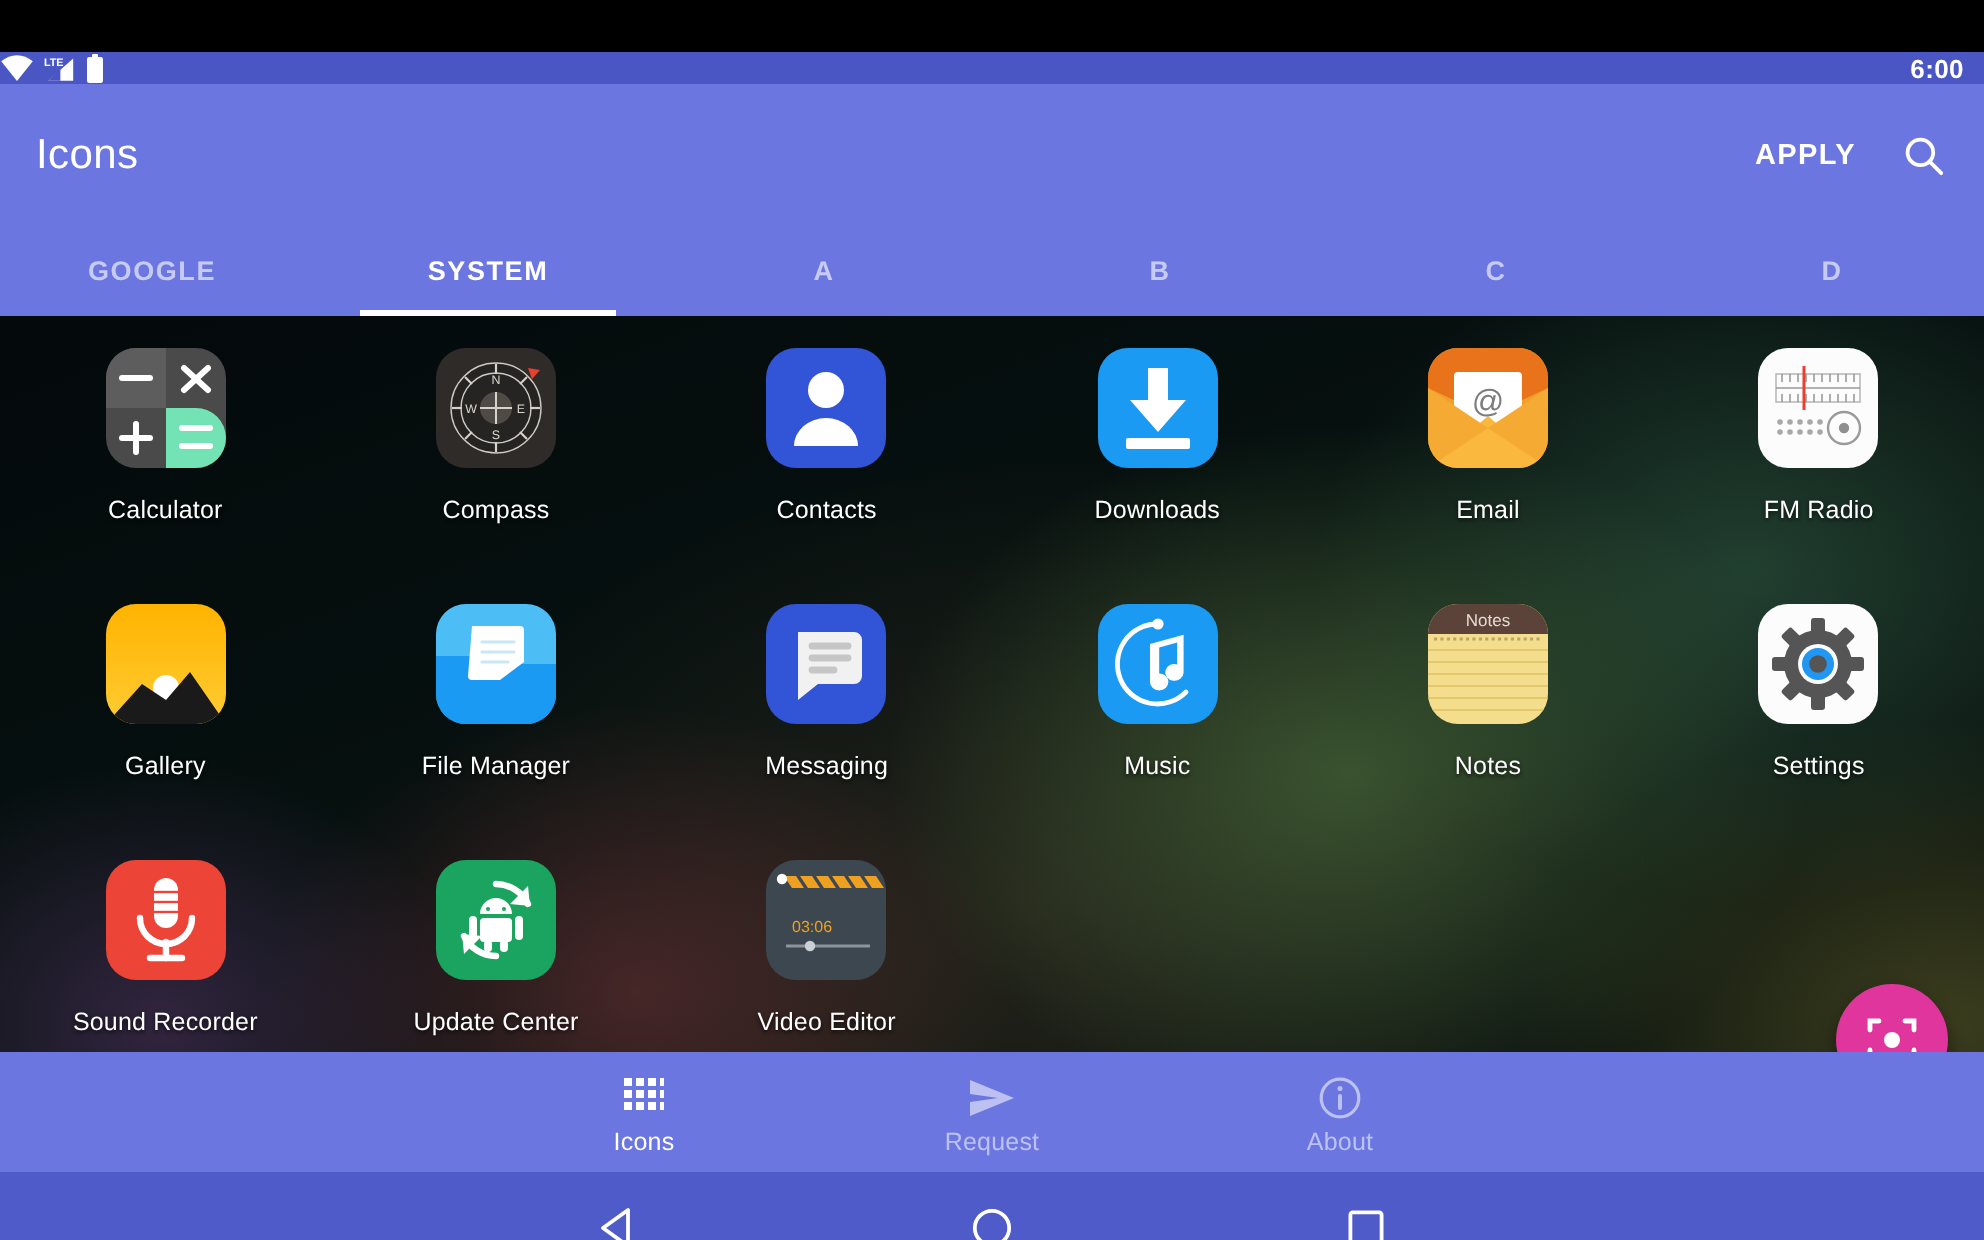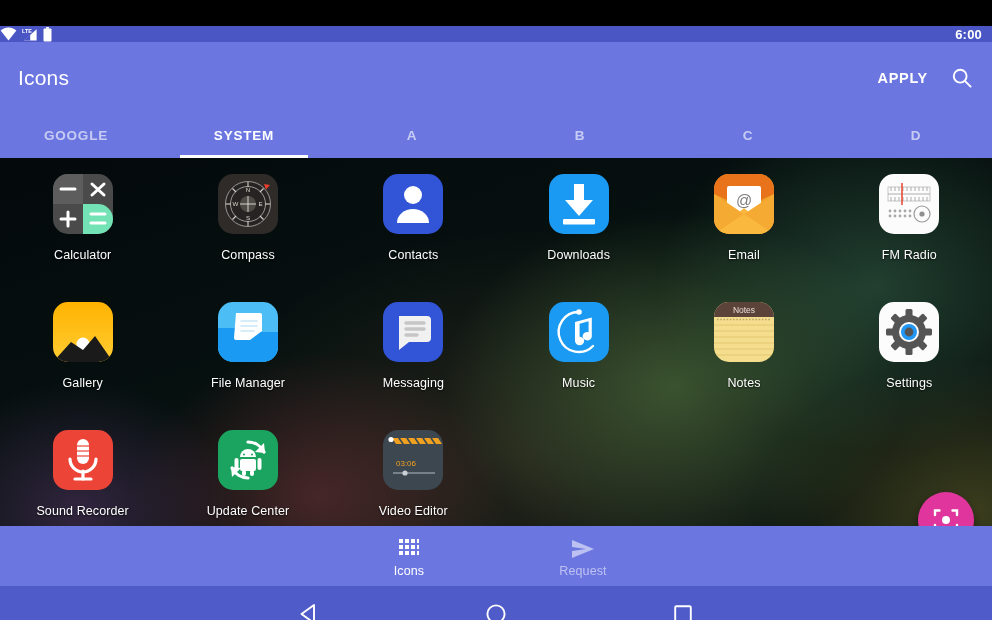--- a/index.html
+++ b/index.html
@@ -551,20 +551,28 @@
         </g>
       </svg>
       <span class="bn-lbl">Icons</span>
     </div>
     <div class="bn-item">
       <svg width="24" height="22" viewBox="0 0 24 22">
         <path d="M1 2 L23 11 L1 20 L1 13 L15 11 L1 9 Z" fill="rgba(255,255,255,.55)"></path>
       </svg>
       <span class="bn-lbl">Request</span>
     </div>
+    <div class="bn-item">
+      <svg width="22" height="22" viewBox="0 0 22 22">
+        <circle cx="11" cy="11" r="9.4" fill="none" stroke="rgba(255,255,255,.55)" stroke-width="1.6"></circle>
+        <circle cx="11" cy="6.2" r="1.25" fill="rgba(255,255,255,.55)"></circle>
+        <rect x="10" y="9" width="2" height="8" rx="1" fill="rgba(255,255,255,.55)"></rect>
+      </svg>
+      <span class="bn-lbl">About</span>
+    </div>
   </div>
 
   <div class="sysnav">
     <div class="sysnav-inner">
       <div class="sysbtn">
         <svg width="22" height="22" viewBox="0 0 22 22">
           <path d="M16 2 L3.5 11 L16 20 Z" fill="none" stroke="#fff" stroke-width="1.9" stroke-linejoin="round"></path>
         </svg>
       </div>
       <div class="sysbtn">

